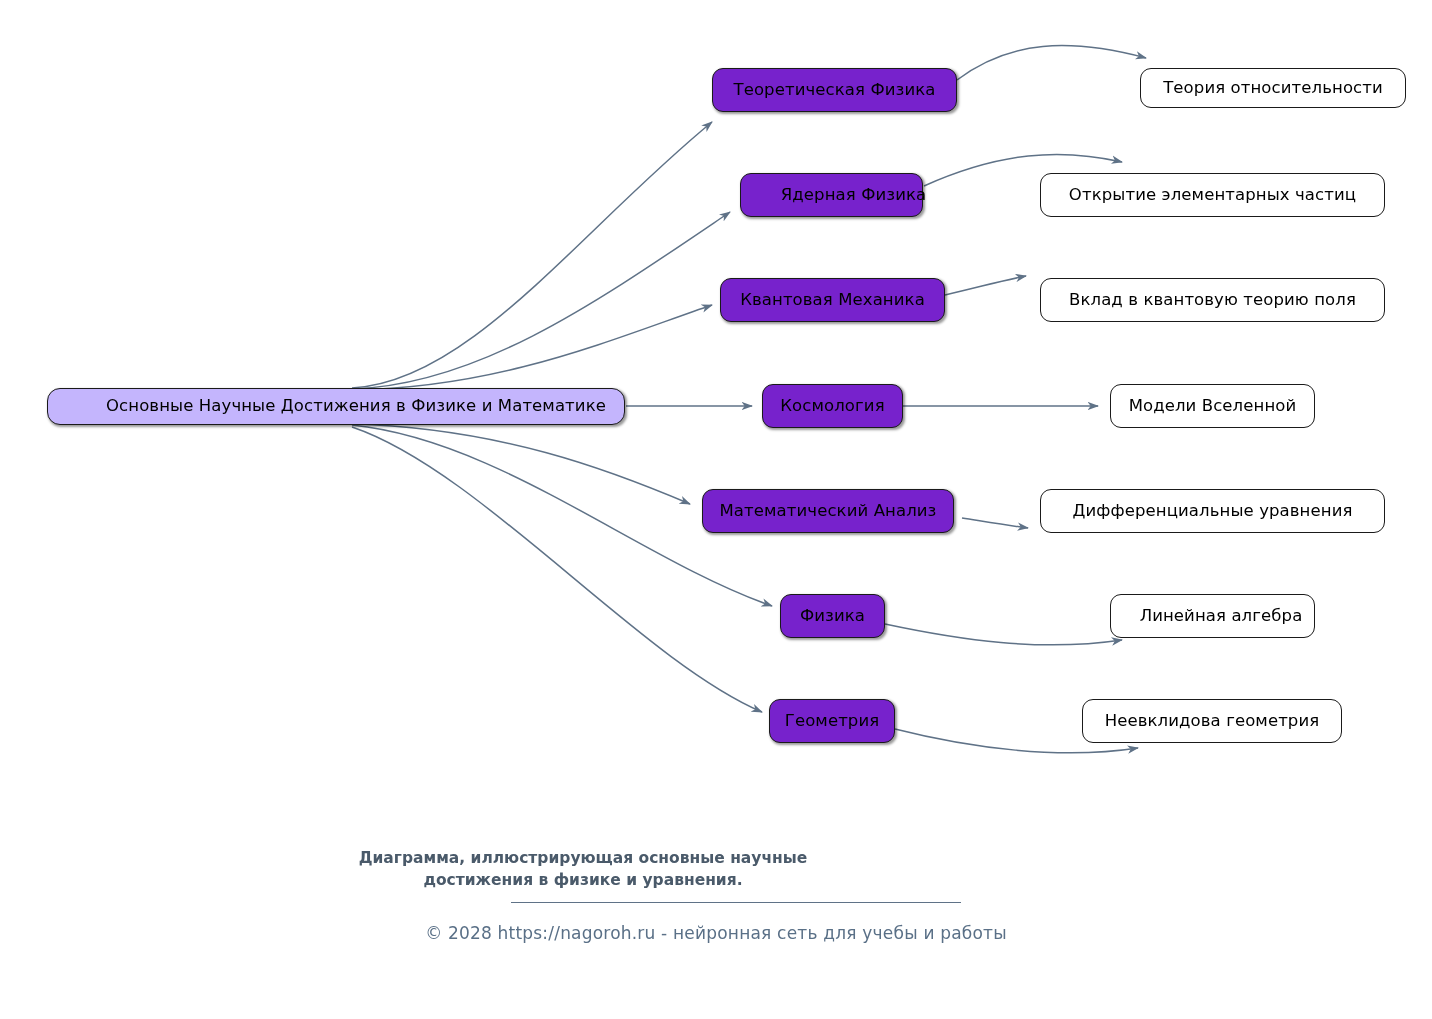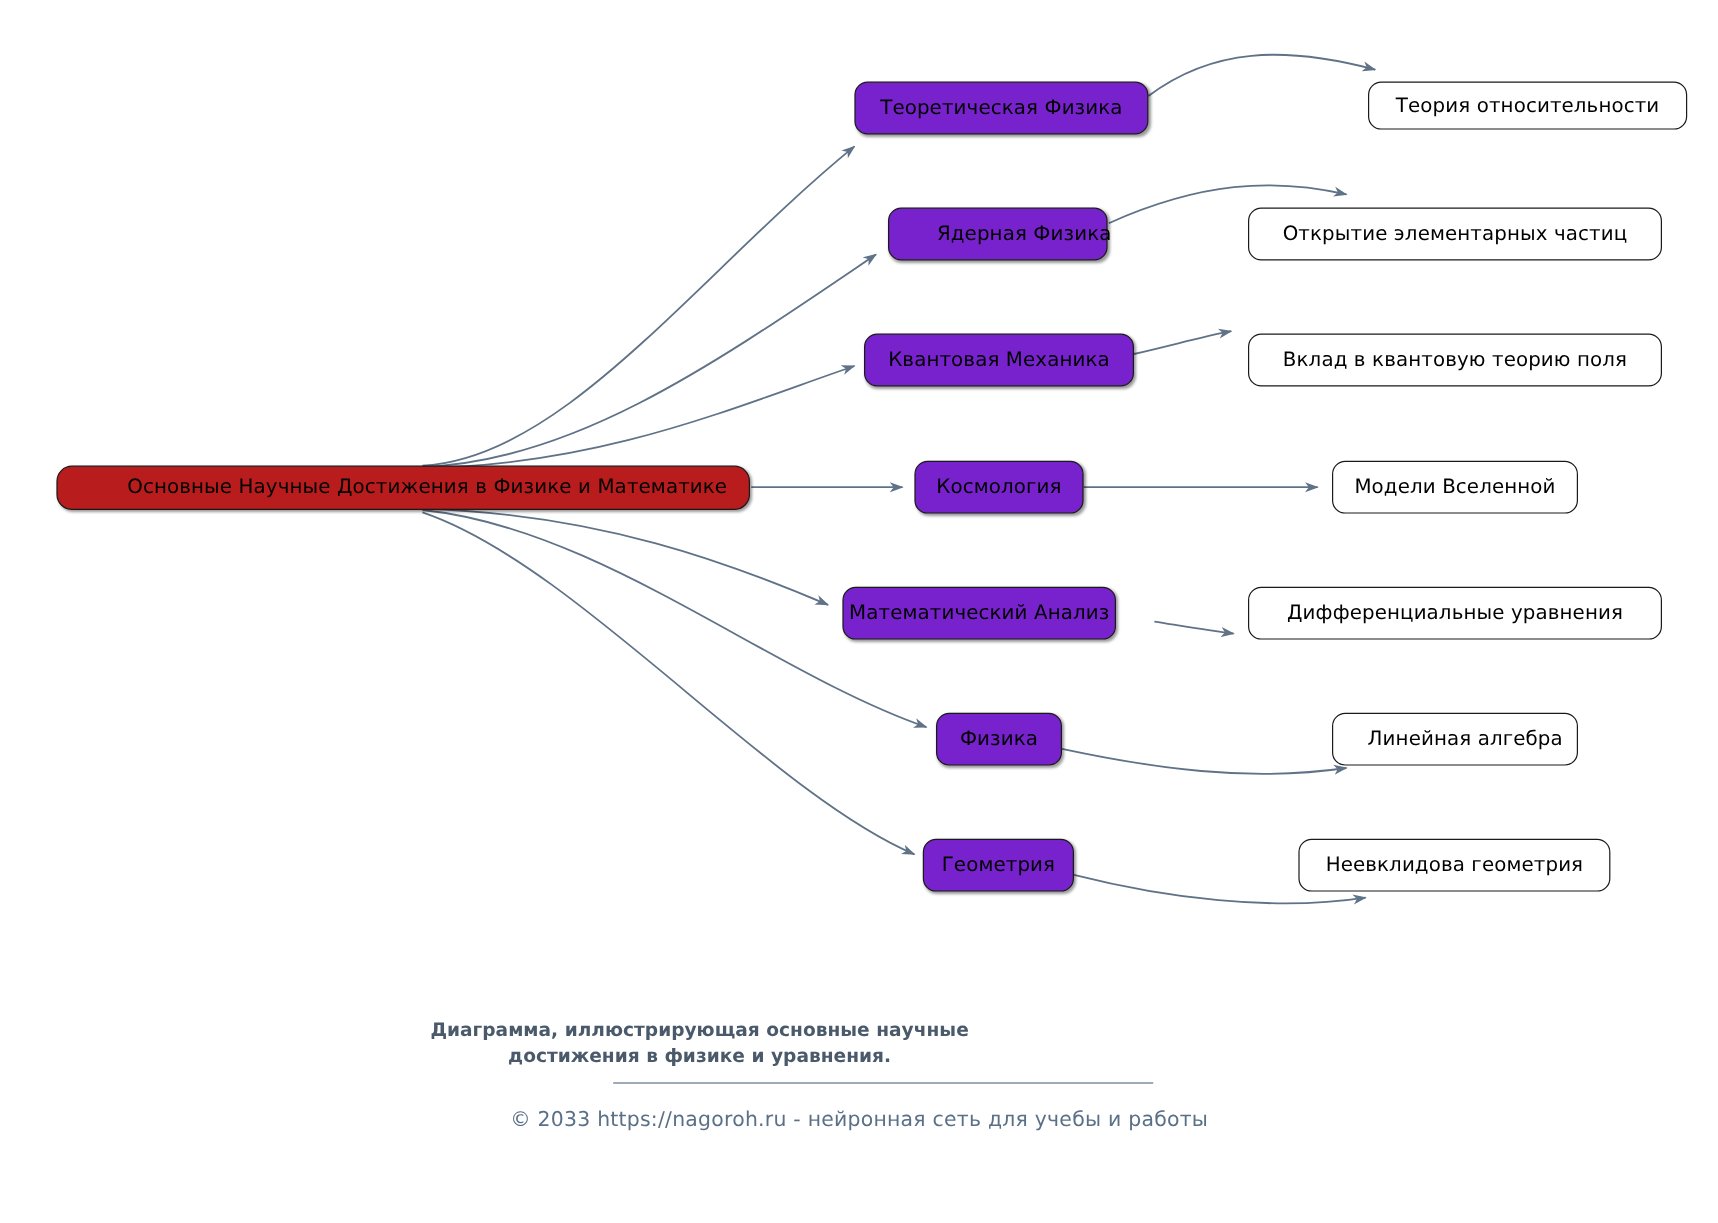--- a/index.html
+++ b/index.html
@@ -36,21 +36,21 @@
     display: flex;
     align-items: center;
     justify-content: center;
     white-space: nowrap;
     font-size: 16.5px;
     line-height: 1;
     letter-spacing: 0.1px;
     color: #000000;
   }
   .node-root {
-    background: #b91c1c;
+    background: #c4b5fd;
     border: 1.6px solid #1a1a1a;
     border-radius: 13px;
     box-shadow: 1.5px 1.5px 2.5px rgba(0,0,0,0.40);
     padding-left: 40px;
   }
   .node-branch {
     background: #7722CC;
     border: 1.6px solid #1a1a1a;
     border-radius: 11px;
     box-shadow: 1.5px 1.5px 2.5px rgba(0,0,0,0.40);
@@ -132,21 +132,21 @@
   </div>
 
   <div class="node node-branch" style="left:720px; top:278px; width:225px; height:44px;">
     <span>Квантовая Механика</span>
   </div>
 
   <div class="node node-branch" style="left:762px; top:384px; width:141px; height:44px;">
     <span>Космология</span>
   </div>
 
-  <div class="node node-branch" style="left:702px; top:489px; width:228px; height:44px;">
+  <div class="node node-branch" style="left:702px; top:489px; width:252px; height:44px;">
     <span>Математический Анализ</span>
   </div>
 
   <div class="node node-branch" style="left:780px; top:594px; width:105px; height:44px;">
     <span>Физика</span>
   </div>
 
   <div class="node node-branch" style="left:769px; top:699px; width:126px; height:44px;">
     <span>Геометрия</span>
   </div>
@@ -180,16 +180,16 @@
   </div>
 
   <div class="caption" style="top:847px;">
     <div>Диаграмма, иллюстрирующая основные научные</div>
     <div class="caption-line2">достижения в физике и уравнения.</div>
   </div>
 
   <div class="divider" style="left:511px; top:902px; width:450px;"></div>
 
   <div class="footer" style="top:923px;">
-    <span>© 2033 https://nagoroh.ru - нейронная сеть для учебы и работы</span>
+    <span>© 2028 https://nagoroh.ru - нейронная сеть для учебы и работы</span>
   </div>
 
 </div>
 
 </body></html>

